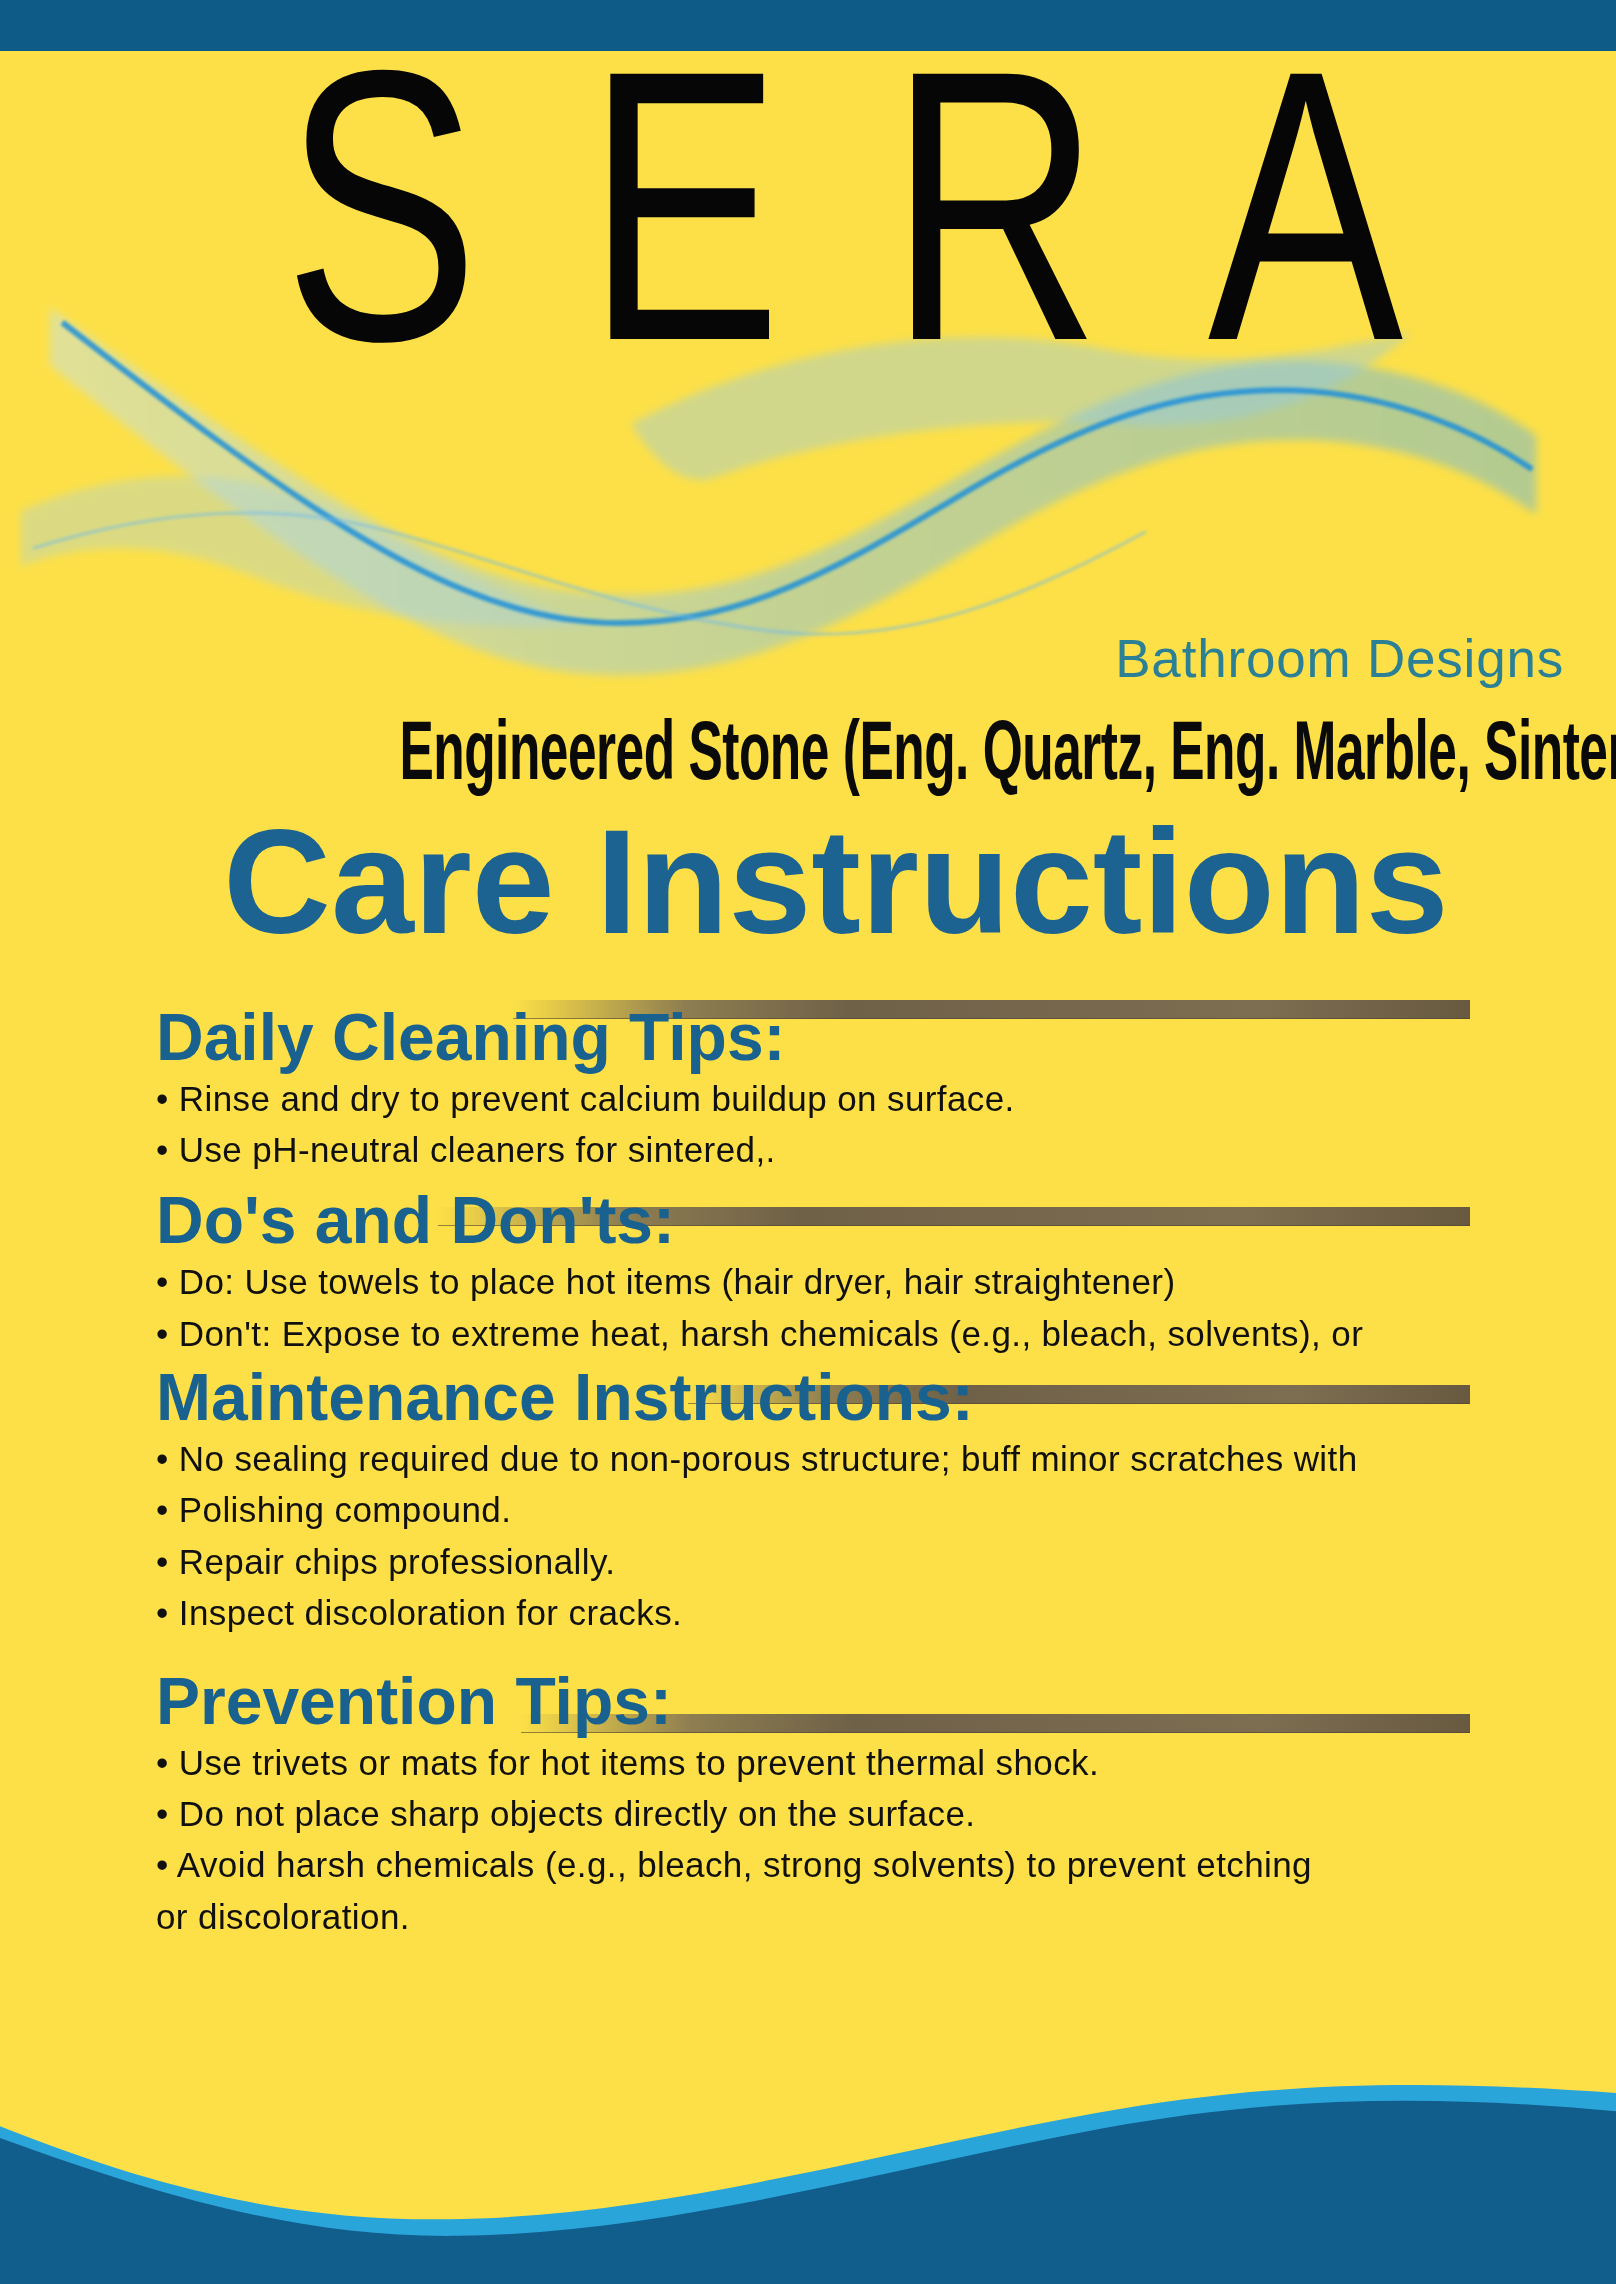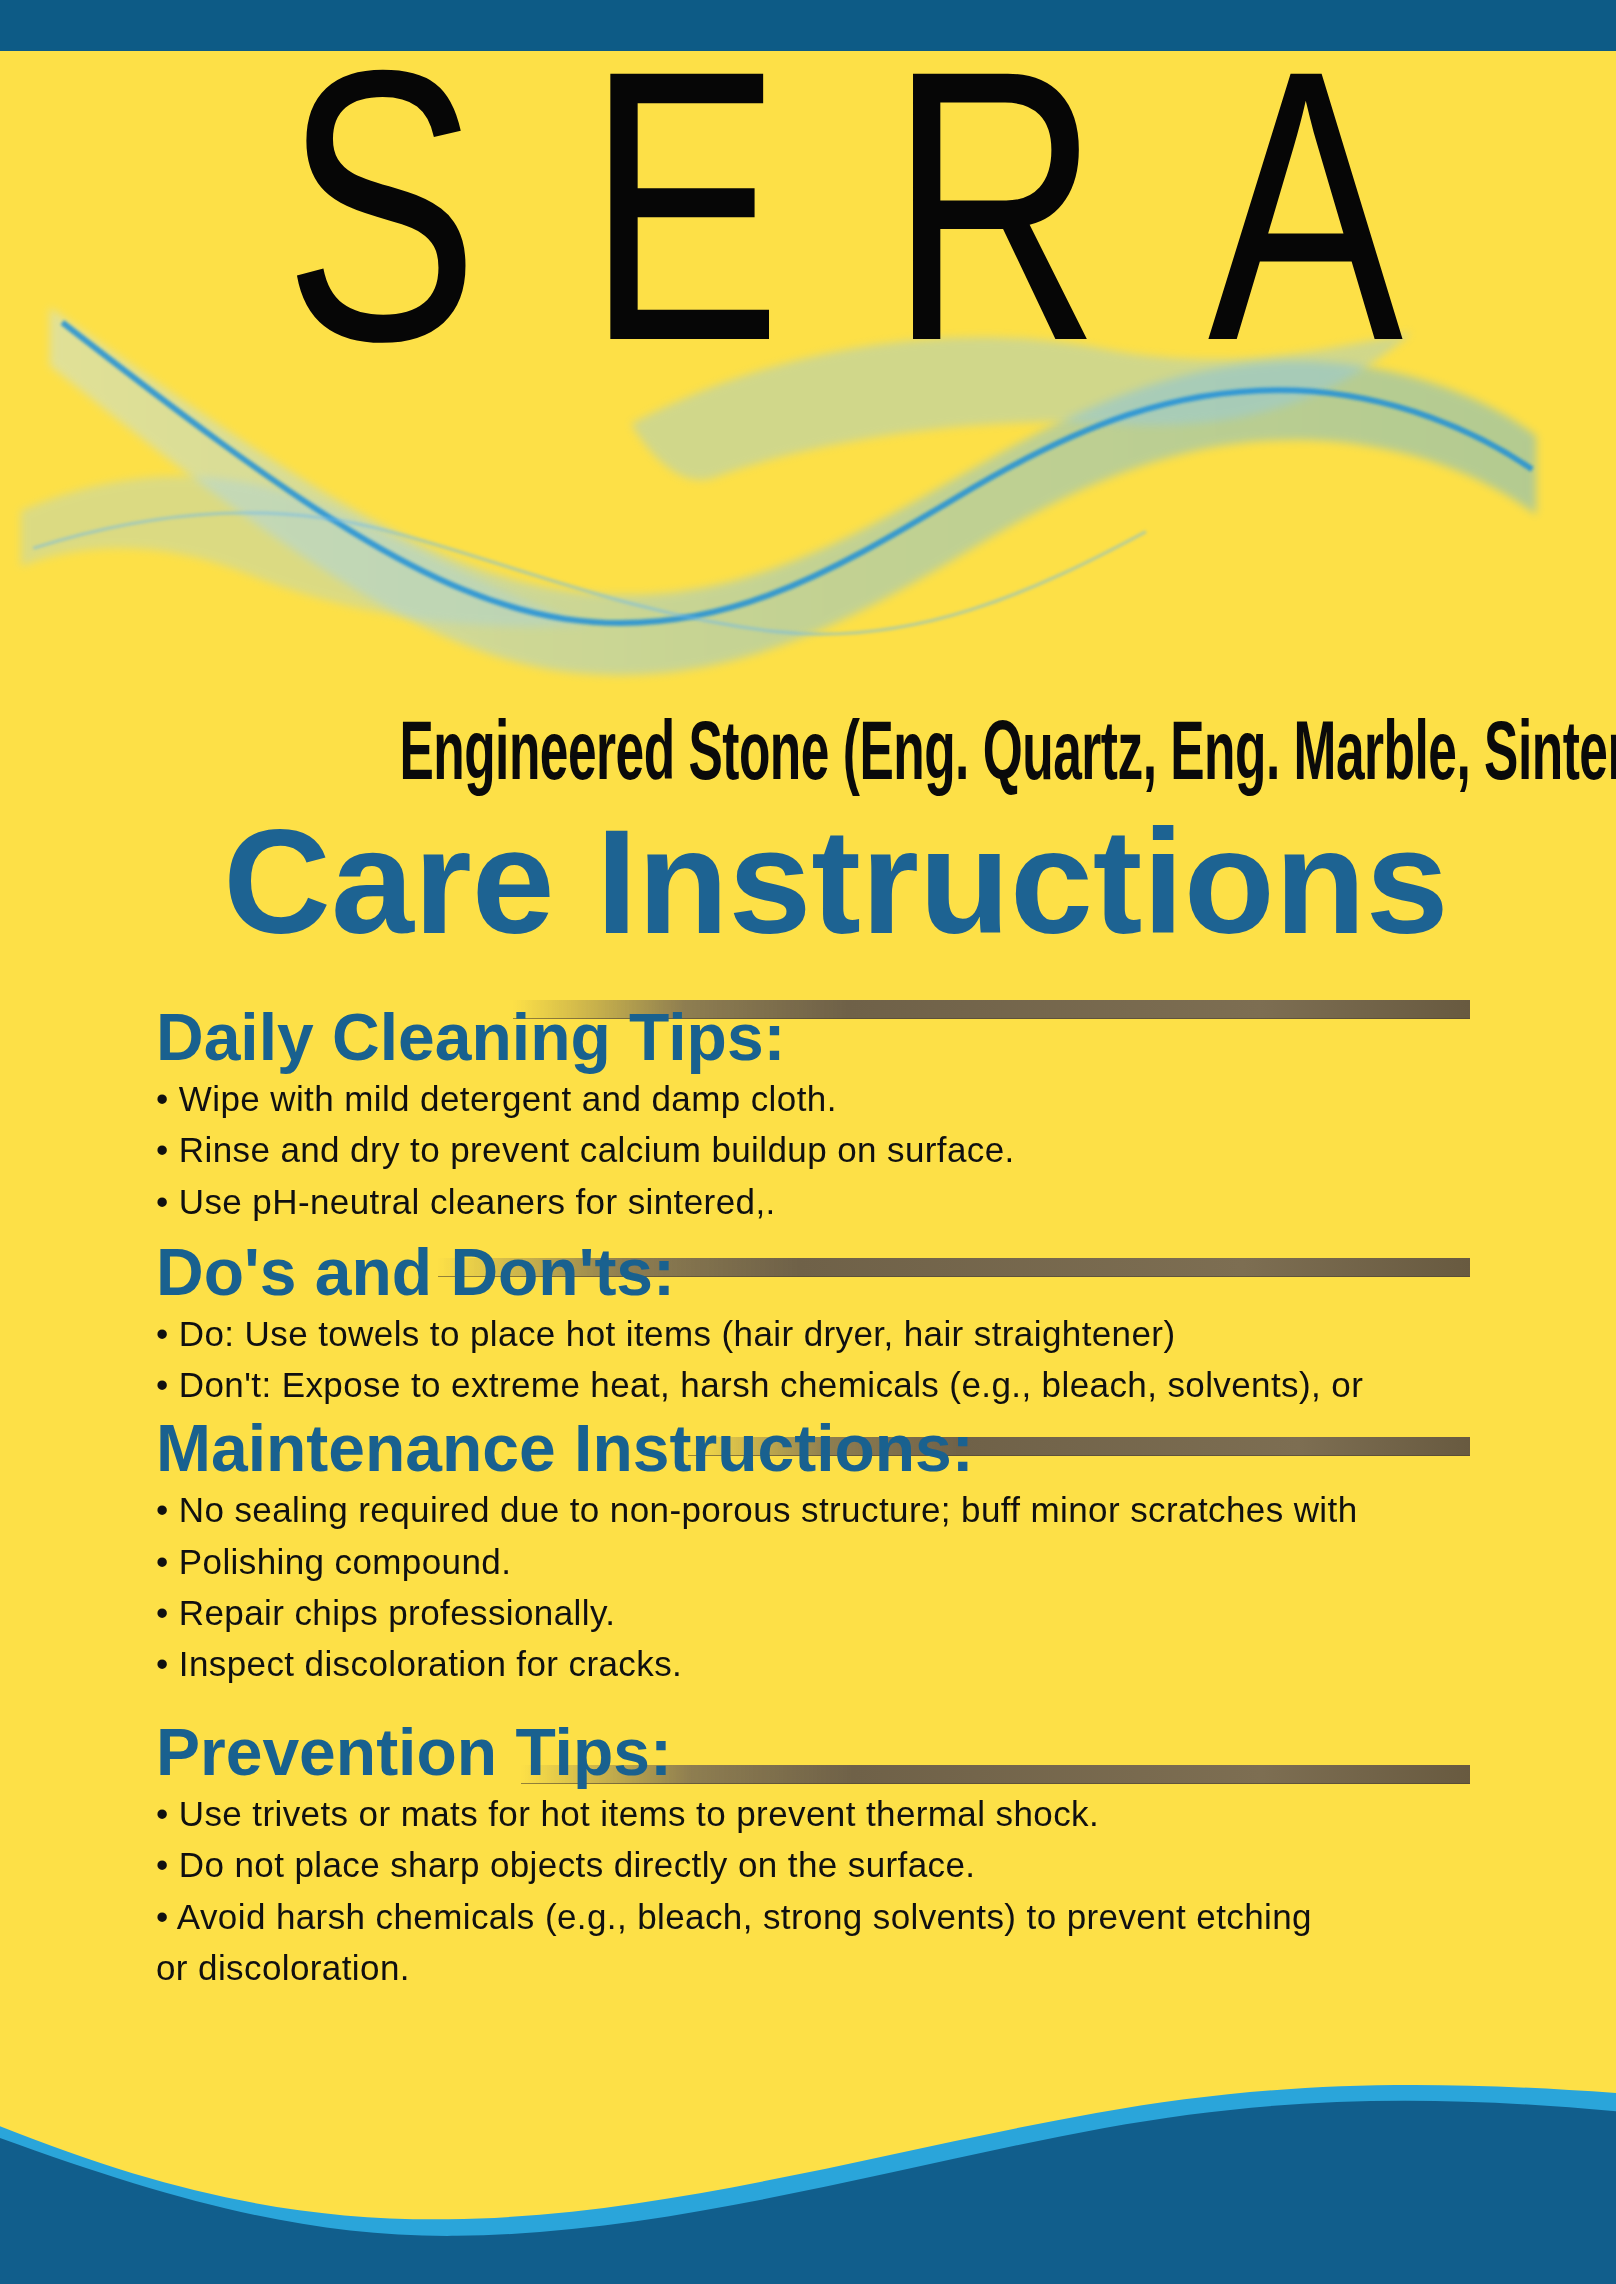--- a/index.html
+++ b/index.html
@@ -143,38 +143,38 @@
         <feGaussianBlur stdDeviation="2"></feGaussianBlur>
       </filter>
     </defs>
     <path fill="url(#gBlue)" opacity="0.45" filter="url(#soft)" d="M60,10 C350,215 520,330 690,352 C880,376 1020,290 1170,205 C1320,118 1440,70 1580,75 C1700,80 1800,125 1850,165 L1850,260 C1790,215 1700,175 1580,170 C1450,165 1330,205 1180,295 C1030,385 880,470 690,450 C520,432 340,305 60,80 Z"></path>
     <path fill="#9ed1f1" opacity="0.35" filter="url(#soft)" d="M25,255 C140,205 255,200 360,238 C475,280 570,345 710,392 C565,402 425,382 300,332 C198,290 98,292 25,322 Z"></path>
     <path fill="#8ecaf0" opacity="0.4" filter="url(#soft)" d="M760,150 C940,55 1150,25 1330,60 C1480,89 1600,60 1700,40 C1600,130 1480,160 1340,150 C1180,140 980,170 860,215 C820,230 780,185 760,150 Z"></path>
     <path fill="none" stroke="#1f8fd9" stroke-width="7" opacity="0.85" filter="url(#crisp)" d="M75,28 C360,250 520,360 680,385 C860,412 1000,330 1150,240 C1300,150 1420,105 1560,110 C1680,115 1780,160 1845,205"></path>
     <path fill="none" stroke="#6db9ec" stroke-width="4" opacity="0.5" filter="url(#crisp)" d="M40,300 C200,250 340,245 470,280 C620,320 760,380 930,400 C1100,420 1250,350 1380,280"></path>
   </svg>
 
+  <div class="tagline">Bathroom Designs</div>
 
   <div class="subtitle">
     <span class="subtitle-text">Engineered Stone (Eng. Quartz, Eng. Marble, Sintered)</span>
   </div>
 
   <div class="title">
     <span class="title-text">Care Instructions</span>
   </div>
 
   <div class="sections">
 
     <div class="section sec-daily">
       <div class="sec-row">
         <span class="sec-heading">Daily Cleaning Tips:</span>
         <div class="sec-bar bar-daily"></div>
       </div>
       <div class="sec-lines">
-        <div class="b-line">• Wipe with mild detergent and damp cloth.</div>
         <div class="b-line">• Rinse and dry to prevent calcium buildup on surface.</div>
         <div class="b-line">• Use pH-neutral cleaners for sintered,.</div>
       </div>
     </div>
 
     <div class="section sec-dos">
       <div class="sec-row">
         <span class="sec-heading">Do's and Don'ts:</span>
         <div class="sec-bar bar-dos"></div>
       </div>

